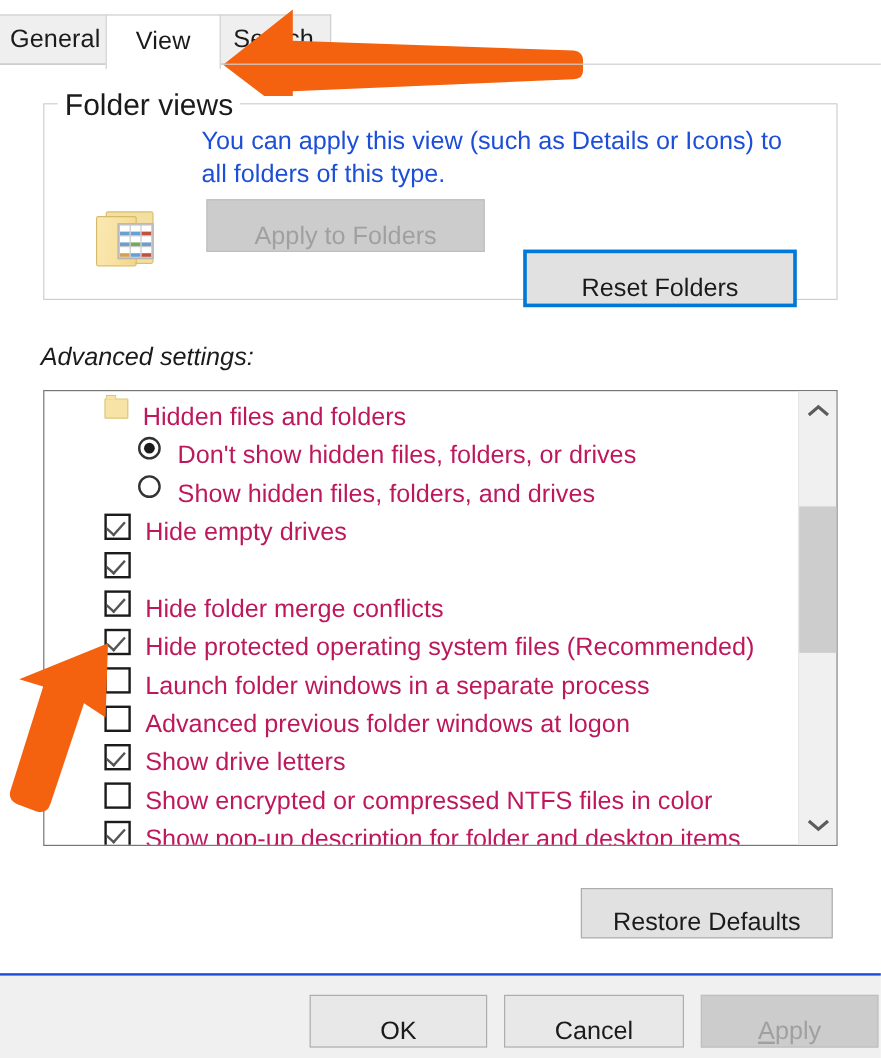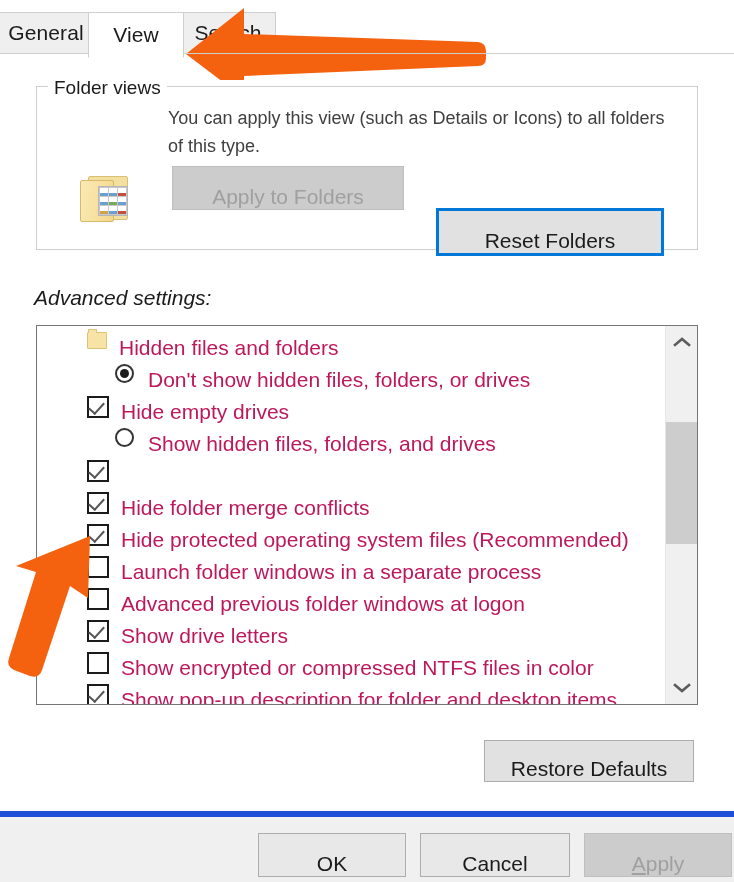--- a/index.html
+++ b/index.html
@@ -89,21 +89,21 @@
     height: 164px;
     border: 1px solid #cfcfcf;
     box-sizing: border-box;
   }
   .group-legend {
     position: absolute;
     left: 48px;
     top: 22px;
     background: #ffffff;
     padding: 0 6px;
-    font-size: 19px;
+    font-size: 25px;
     color: #1b1b1b;
     line-height: 24px;
   }
 
   .folder-icon-big {
     position: absolute;
     left: 78px;
     top: 118px;
     width: 56px;
     height: 54px;
@@ -147,23 +147,23 @@
   .fi-grid i:nth-child(3),
   .fi-grid i:nth-child(9) { border-bottom-color: #c1503c; }
   .fi-grid i:nth-child(5) { border-bottom-color: #78a85a; }
   .fi-grid i:nth-child(7) { border-bottom-color: #d1a24a; }
 
   .group-desc {
     position: absolute;
     left: 168px;
     top: 50px;
     width: 500px;
-    font-size: 18px;
+    font-size: 21px;
     line-height: 28px;
-    color: #404040;
+    color: #1d4ed8;
   }
 
   .btn {
     box-sizing: border-box;
     font-size: 21px;
     color: #1b1b1b;
     background: #e1e1e1;
     border: 1px solid #adadad;
     display: flex;
     align-items: flex-end;
@@ -338,21 +338,21 @@
   }
 
   
   .footer {
     position: absolute;
     left: 0;
     top: 811px;
     width: 734px;
     height: 71px;
     background: #f0f0f0;
-    border-top: 6px solid #1d4ed8;
+    border-top: 2px solid #1d4ed8;
     box-sizing: border-box;
   }
   #btn-ok     { position: absolute; left: 258px; top: 16px; width: 148px; height: 44px; background:#e8e8e8; }
   #btn-cancel { position: absolute; left: 420px; top: 16px; width: 150px; height: 44px; background:#e8e8e8; }
   #btn-apply  { position: absolute; left: 584px; top: 16px; width: 148px; height: 44px; }
   #btn-apply .u { text-decoration: underline; }
 
   
   .arrow-svg {
     position: absolute;
@@ -417,28 +417,28 @@
         <div class="row header">
           <span class="folder-sm"></span>
           <span class="label">Hidden files and folders</span>
         </div>
 
         <div class="row radio">
           <span class="radio-mark on"></span>
           <span class="label">Don't show hidden files, folders, or drives</span>
         </div>
 
-        <div class="row check">
-          <span class="check-mark on"></span>
-          <span class="label">Hide empty drives</span>
-        </div>
-
         <div class="row radio">
           <span class="radio-mark"></span>
           <span class="label">Show hidden files, folders, and drives</span>
+        </div>
+
+        <div class="row check">
+          <span class="check-mark on"></span>
+          <span class="label">Hide empty drives</span>
         </div>
 
         <div class="row check">
           <span class="check-mark on"></span>
         </div>
 
         <div class="row check">
           <span class="check-mark on"></span>
           <span class="label">Hide folder merge conflicts</span>
         </div>

